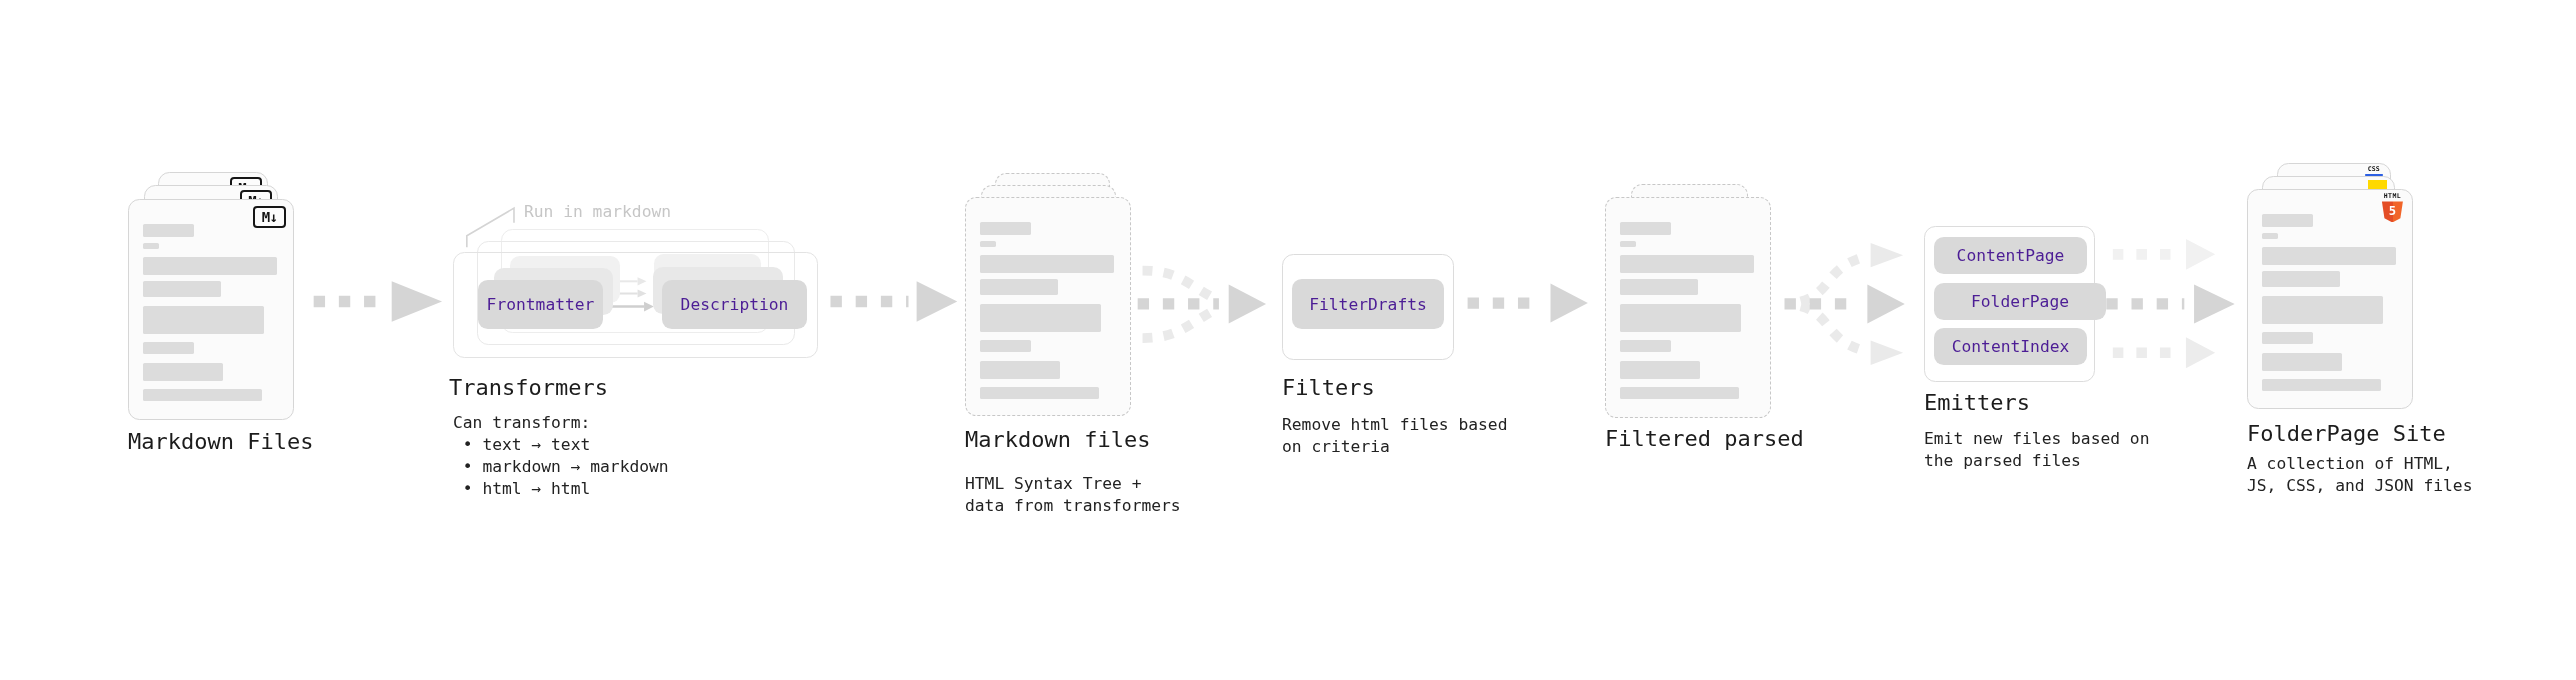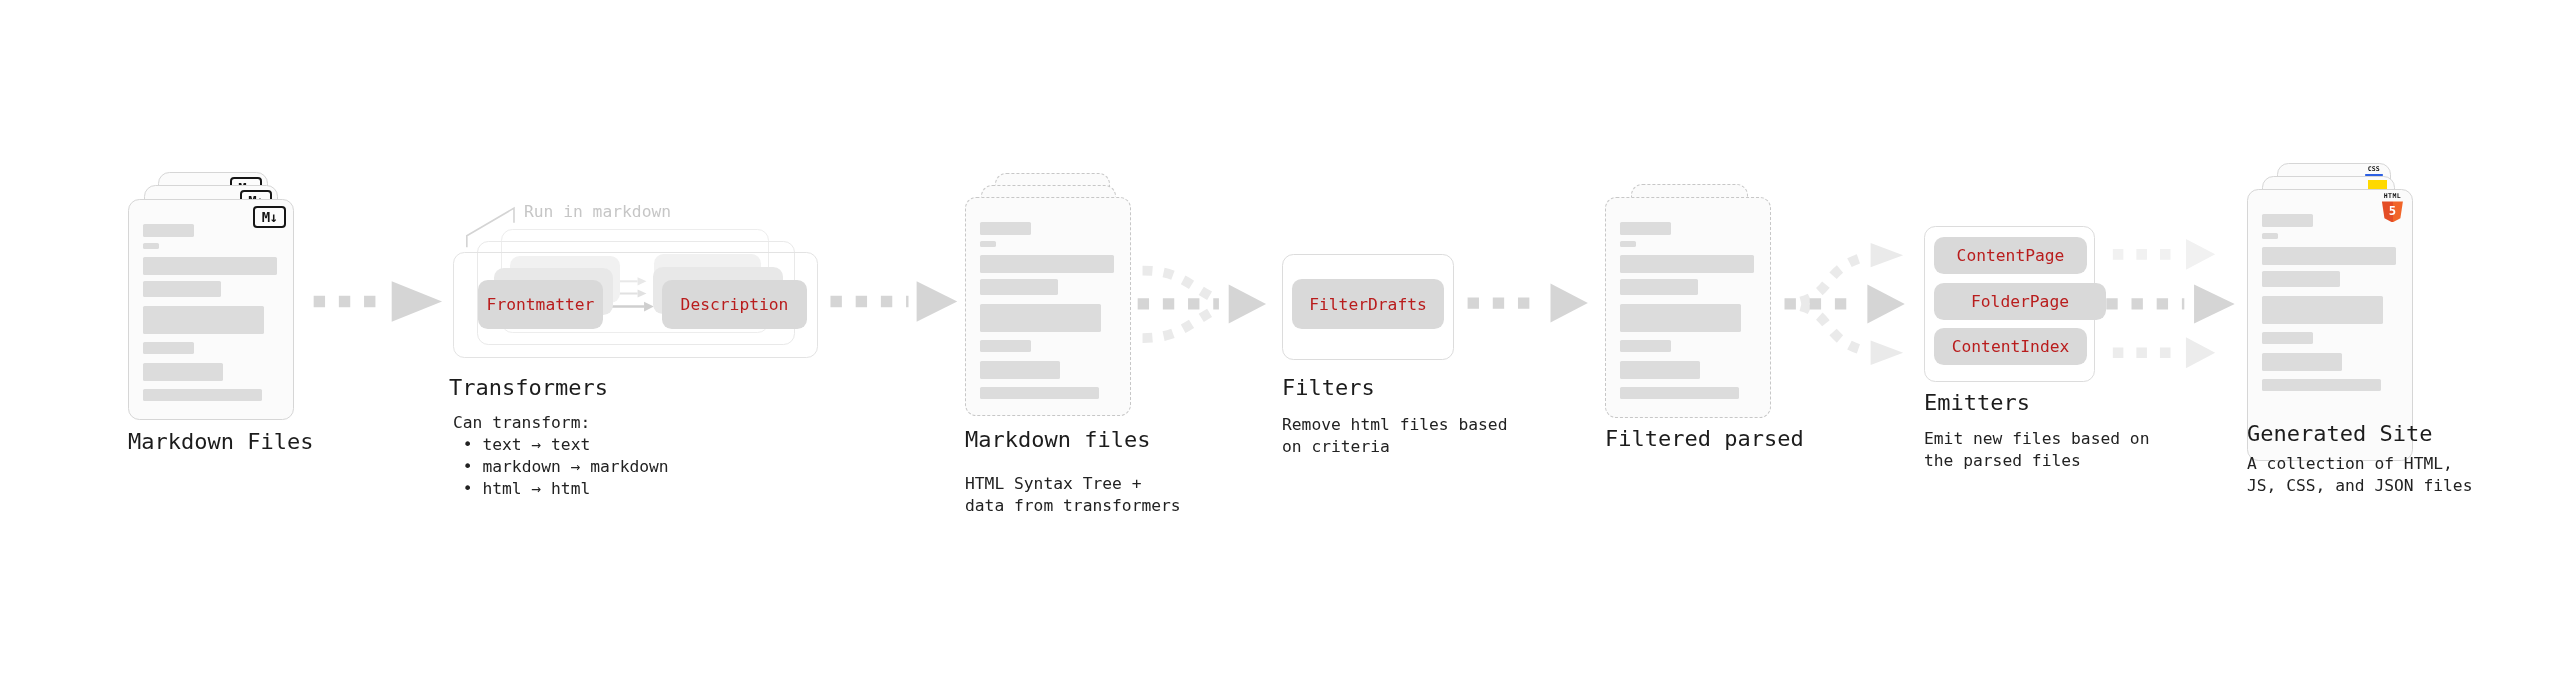--- a/index.html
+++ b/index.html
@@ -32,21 +32,21 @@
     color:#fff;font-size:12.2px;font-weight:bold;line-height:20.3px;text-align:center;}
 
   
   .panel{position:absolute;background:#ffffff;border:1.6px solid #dcdcdc;border-radius:11.4px;box-sizing:border-box;}
   .tbox{position:absolute;background:transparent;border:1.6px solid #e3e3e3;border-radius:11.4px;box-sizing:border-box;}
   .tbox.b1{border-color:#e9e9e9;}
   .tbox.b2{border-color:#ededed;}
 
   
   .pill{position:absolute;background:#d9d9d9;border-radius:9.8px;display:flex;align-items:center;justify-content:center;
-    font-size:16.3px;color:#b91c1c;box-sizing:border-box;}
+    font-size:16.3px;color:#4c1d95;box-sizing:border-box;}
   .pill.ghost1{background:#e8e8e8;}
   .pill.ghost2{background:#f1f1f1;}
 
   
   .title{position:absolute;font-size:22px;line-height:24.4px;color:#1c1c1c;white-space:pre;}
   .subtitle{position:absolute;font-size:16.3px;line-height:22px;color:#222;white-space:pre-wrap;}
   .annotation{position:absolute;font-size:16.3px;color:#c6c6c6;white-space:pre;}
 </style>
 </head>
 <body>
@@ -209,35 +209,35 @@
   <div>
     <div class="card" style="left:2277px;top:163px;width:114px;height:220px;">
       <div class="css-badge" style="right:7.3px;top:2.4px;position:absolute;">
         <span>CSS</span>
         <div class="css-bar"></div>
       </div>
     </div>
     <div class="card" style="left:2262px;top:176px;width:133px;height:220px;">
       <div class="js-badge" style="right:7.3px;top:3.3px;position:absolute;"></div>
     </div>
-    <div class="card" style="left:2247px;top:189px;width:166px;height:272px;">
+    <div class="card" style="left:2247px;top:189px;width:166px;height:220px;">
       <div class="html5-badge" style="right:8.1px;top:3.3px;position:absolute;">
         <div class="html5-word">HTML</div>
         <div class="html5-shield"><span>5</span></div>
       </div>
       <div class="doc-bars">
           <div class="bar" style="top: 24.4px; height: 12.2px; width: 51px;"></div>
           <div class="bar" style="top: 43px; height: 5.7px; width: 16.3px;"></div>
           <div class="bar" style="top: 57px; height: 18px; width: 134px;"></div>
           <div class="bar" style="top: 81px; height: 16.3px; width: 78px;"></div>
           <div class="bar" style="top: 106px; height: 28px; width: 121px;"></div>
           <div class="bar" style="top: 142px; height: 12.2px; width: 51px;"></div>
           <div class="bar" style="top: 163px; height: 18px; width: 80px;"></div>
           <div class="bar" style="top: 189px; height: 12.2px; width: 119px;"></div>
         </div>
     </div>
-    <div class="title" style="left:2247px;top:422px;">Generated Site</div>
+    <div class="title" style="left:2247px;top:422px;">FolderPage Site</div>
     <div class="subtitle" style="left:2247px;top:453px;">A collection of HTML,
 JS, CSS, and JSON files</div>
   </div>
 
 </div>
 
 
 </body></html>

